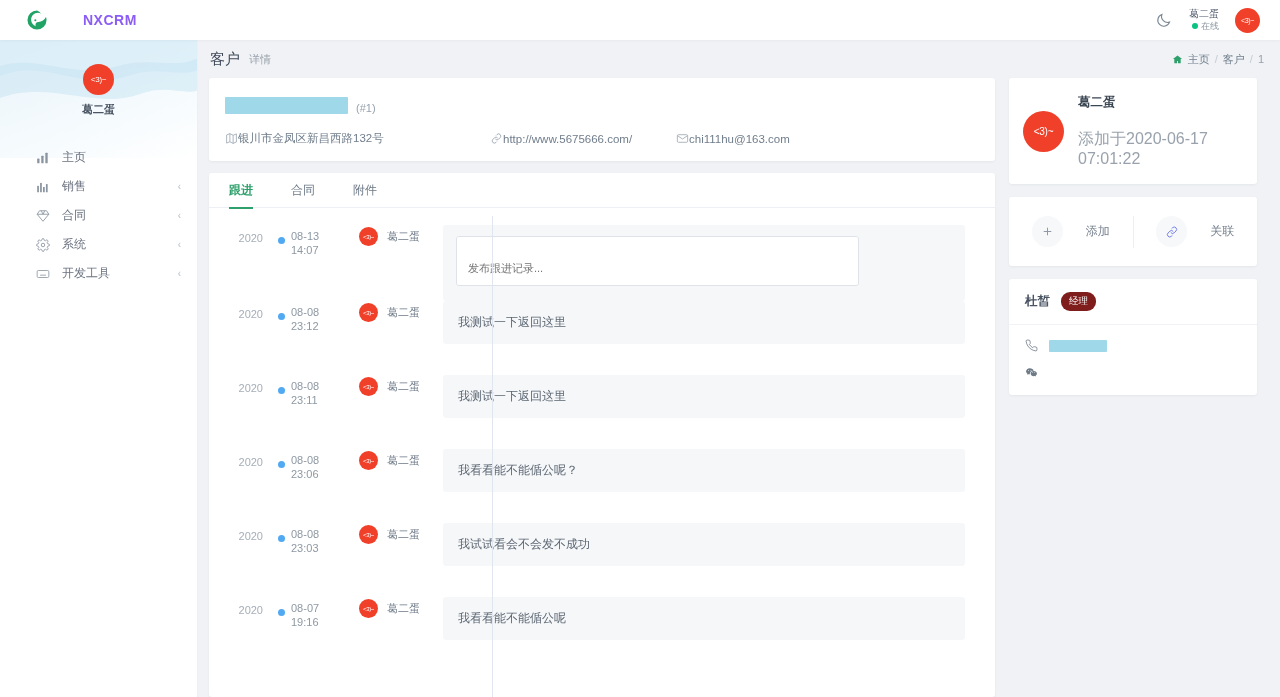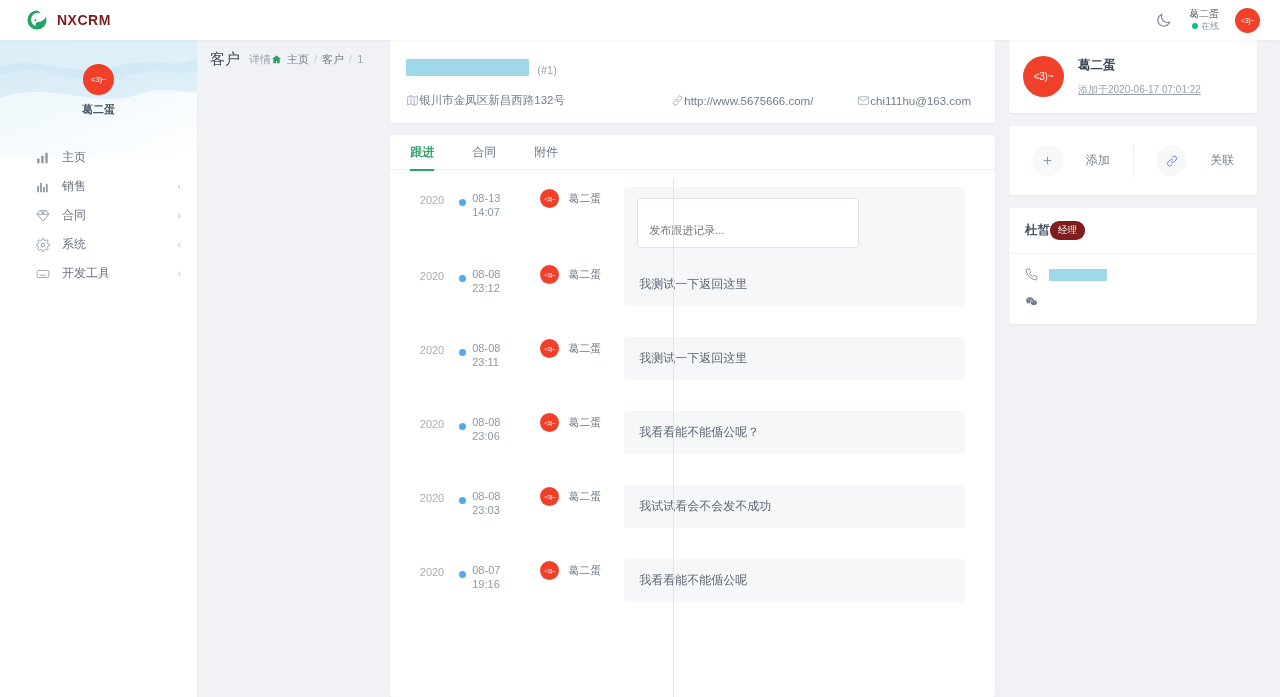--- a/index.html
+++ b/index.html
@@ -14,21 +14,21 @@
   
   .topbar {
     height: 40px; background: #ffffff;
     display: flex; align-items: center;
     padding: 0 14px;
     position: relative; z-index: 40;
     box-shadow: 0 1px 3px rgba(0,0,0,.04);
   }
   .brand { display: flex; align-items: center; gap: 9px; margin-left: 12px; }
   .brand-logo { width: 22px; height: 22px; }
-  .brand-name { font-size: 14px; font-weight: 700; letter-spacing: .5px; color: #7f1d1d; }
+  .brand-name { font-size: 14px; font-weight: 700; letter-spacing: .5px; color: #8b5cf6; margin-left: 26px; }
 
   .topbar-right {
     margin-left: auto; display: flex; align-items: center; gap: 16px;
     padding-right: 6px;
   }
   .moon-btn { width: 20px; height: 20px; color: #7b8794; display:flex; align-items:center; justify-content:center; }
   .user-meta { text-align: right; line-height: 1.25; }
   .user-meta .uname { font-size: 10px; color: #4a5568; }
   .user-meta .ustatus { font-size: 9px; color: #8c98a4; display: flex; align-items: center; justify-content: flex-end; gap: 3px; }
   .dot-online { width: 6px; height: 6px; border-radius: 50%; background: #0ac282; display: inline-block; }
@@ -63,21 +63,21 @@
   .menu-item {
     display: flex; align-items: center; gap: 12px;
     height: 29px; padding: 0 16px 0 36px;
     font-size: 12px; color: #6b7280; cursor: pointer;
   }
   .menu-icon { width: 14px; height: 14px; flex: none; color: #8b95a1; display:flex; align-items:center; justify-content:center; }
   .menu-label { flex: 1; }
   .menu-arrow { font-size: 10px; color: #b6bec8; line-height: 1; }
 
   
-  .main { flex: 1; min-width: 0; display: flex; flex-direction: row; }
+  .main { flex: 1; min-width: 0; display: flex; flex-direction: column; }
   .page-head {
     height: 38px; display: flex; align-items: center;
     padding: 0 16px 0 12px;
   }
   .page-title { font-size: 15px; color: #404a59; font-weight: 400; }
   .page-sub { font-size: 11px; color: #9aa3ad; margin-left: 9px; }
   .crumbs { margin-left: auto; display: flex; align-items: center; gap: 5px; font-size: 11px; color: #98a2ad; }
   .crumbs .home-icon { color: #2ea06b; width: 11px; height: 11px; display:flex; }
   .crumbs a { color: #72818f; text-decoration: none; }
   .crumb-sep { color: #c5ccd3; }
@@ -131,35 +131,35 @@
     width: 100%; height: 35px; border: 1px solid #dfe3e9; border-radius: 3px;
     background: #fff; font-size: 11px; color: #bfc6ce; padding: 24px 11px;
     font-family: "Liberation Sans", sans-serif; resize: none; outline: none;
   }
   .post-wrap { background: #f6f7f9; border-radius: 3px; padding: 11px 106px 11px 13px; }
 
   
   .owner-card { padding: 16px 14px; display: flex; align-items: center; gap: 14px; }
   .avatar-owner { width: 41px; height: 41px; font-size: 10px; }
   .owner-name { font-size: 12.5px; font-weight: 700; color: #3b4653; }
-  .owner-sub { font-size: 10px; color: #99a2ac; margin-top: 9px; text-decoration: underline; }
+  .owner-sub { font-size: 16px; color: #99a2ac; margin-top: 18px; }
 
   .action-card { display: flex; align-items: center; height: 69px; }
   .action { flex: 1; display: flex; align-items: center; justify-content: center; gap: 23px; cursor: pointer; }
   .action-sep { width: 1px; height: 32px; background: #edf0f3; }
   .circ-btn {
     width: 31px; height: 31px; border-radius: 50%; background: #f7f8fa;
     display: flex; align-items: center; justify-content: center;
     color: #6b76e8; font-size: 15px;
   }
   .circ-btn.plus { color: #8e96a3; }
   .action-label { font-size: 12px; color: #76818e; }
 
   .contact-card { padding: 0; }
-  .contact-head { display: flex; align-items: center; padding: 13px 16px; border-bottom: 1px solid #f0f2f5; }
+  .contact-head { display: flex; align-items: center; gap: 11px; padding: 13px 16px; border-bottom: 1px solid #f0f2f5; }
   .contact-name { font-size: 12.5px; color: #4a5463; font-weight: 600; }
   .badge { background: #7f1d1d; color: #fff; font-size: 9.5px; padding: 3px 8px; border-radius: 9px; }
   .contact-body { padding: 14px 16px 16px; display: flex; flex-direction: column; gap: 14px; }
   .contact-row { display: flex; align-items: center; gap: 11px; }
   .c-ico { width: 13px; height: 13px; color: #6e7a87; display: flex; align-items: center; justify-content: center; }
   .redact-sm { background: #9fd8e8; height: 12px; width: 58px; border-radius: 1px; display: inline-block; }
 </style>
 </head>
 <body>
 

